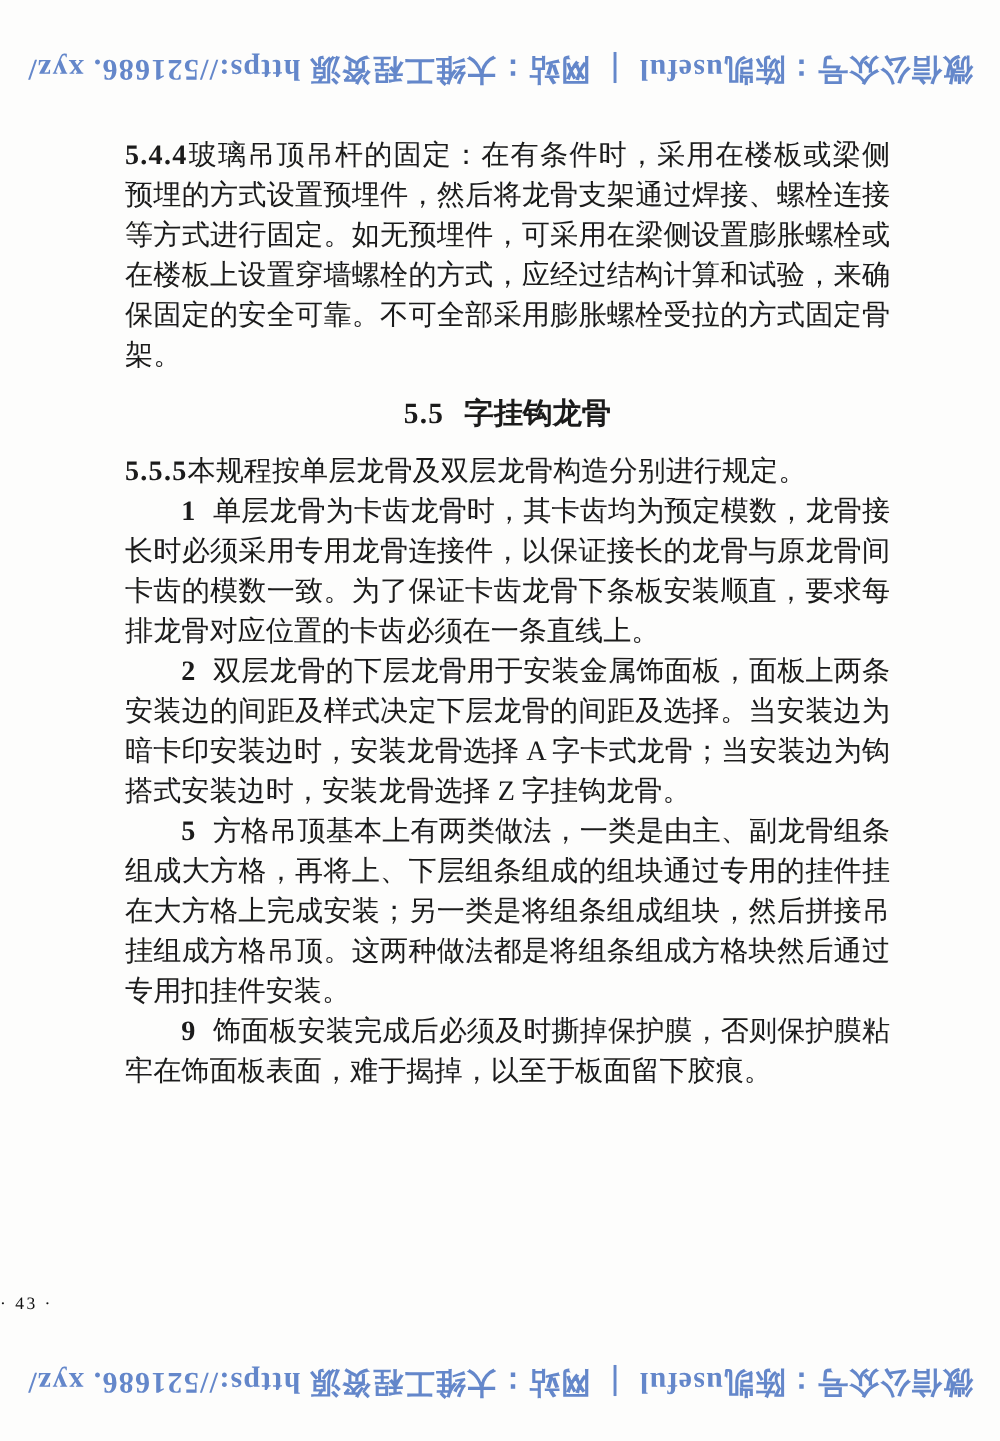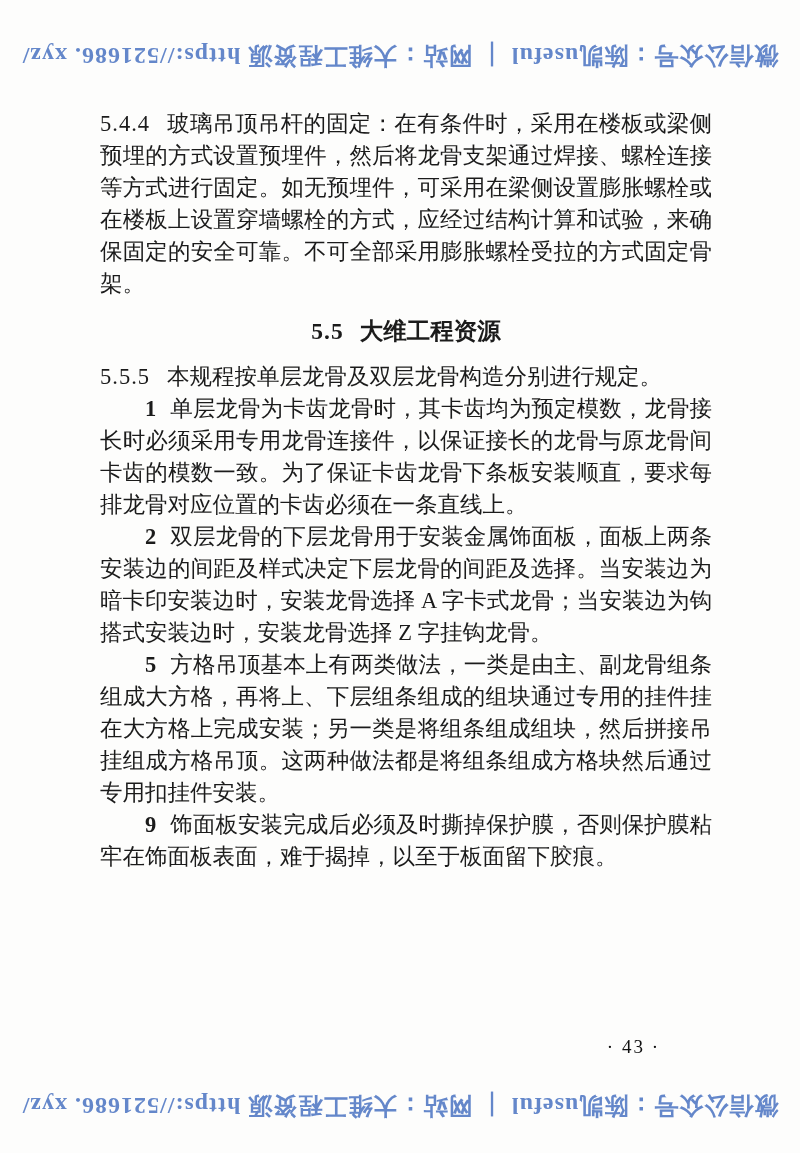--- a/index.html
+++ b/index.html
@@ -31,51 +31,50 @@
     position: absolute;
     top: 108px; left: 100px;
     width: 612px;
     font-size: 22.5px;
     line-height: 32px;
     text-align: justify;
     text-justify: inter-ideograph;
   }
   p.para { margin: 0; }
   p.para.indent { text-indent: 2em; }
-  .cnum { font-weight: normal; margin-right: 17px; letter-spacing: 1px; }
+  .cnum { font-weight: bold; letter-spacing: 1px; }
   .inum { font-weight: bold; margin-right: 14px; }
   h2.sec-heading {
     text-align: center;
     font-size: 23.5px;
     font-weight: bold;
     margin: 15px 0 14px 0;
     line-height: 32px;
   }
   h2.sec-heading .sec-no { margin-right: 16px; letter-spacing: 1px; }
   .page-number {
     position: absolute;
     top: 1036px;
     left: 0; width: 712px;
-    text-align: right;
     padding-right: 52px;
-    font-size: 19px;
+    font-size: 14px;
     letter-spacing: 2px;
     color: #111;
   }
 </style>
 </head>
 <body>
 
 <div class="watermark top">微信公众号：陈凯useful ｜ 网站：大维工程资源 https://521686. xyz/</div>
 
 <main class="doc-body">
 
   <p class="para"><b class="cnum">5.4.4</b><span>玻璃吊顶吊杆的固定：在有条件时，采用在楼板或梁侧预埋的方式设置预埋件，然后将龙骨支架通过焊接、螺栓连接等方式进行固定。如无预埋件，可采用在梁侧设置膨胀螺栓或在楼板上设置穿墙螺栓的方式，应经过结构计算和试验，来确保固定的安全可靠。不可全部采用膨胀螺栓受拉的方式固定骨架。</span></p>
 
-  <h2 class="sec-heading"><span class="sec-no">5.5</span><span>大维工程资源</span></h2>
+  <h2 class="sec-heading"><span class="sec-no">5.5</span><span>字挂钩龙骨</span></h2>
 
 
   <p class="para"><b class="cnum">5.5.5</b><span>本规程按单层龙骨及双层龙骨构造分别进行规定。</span></p>
 
   <p class="para indent"><b class="inum">1</b><span>单层龙骨为卡齿龙骨时，其卡齿均为预定模数，龙骨接长时必须采用专用龙骨连接件，以保证接长的龙骨与原龙骨间卡齿的模数一致。为了保证卡齿龙骨下条板安装顺直，要求每排龙骨对应位置的卡齿必须在一条直线上。</span></p>
 
   <p class="para indent"><b class="inum">2</b><span>双层龙骨的下层龙骨用于安装金属饰面板，面板上两条安装边的间距及样式决定下层龙骨的间距及选择。当安装边为暗卡印安装边时，安装龙骨选择 A 字卡式龙骨；当安装边为钩搭式安装边时，安装龙骨选择 Z 字挂钩龙骨。</span></p>
 
 
   <p class="para indent"><b class="inum">5</b><span>方格吊顶基本上有两类做法，一类是由主、副龙骨组条组成大方格，再将上、下层组条组成的组块通过专用的挂件挂在大方格上完成安装；另一类是将组条组成组块，然后拼接吊挂组成方格吊顶。这两种做法都是将组条组成方格块然后通过专用扣挂件安装。</span></p>

